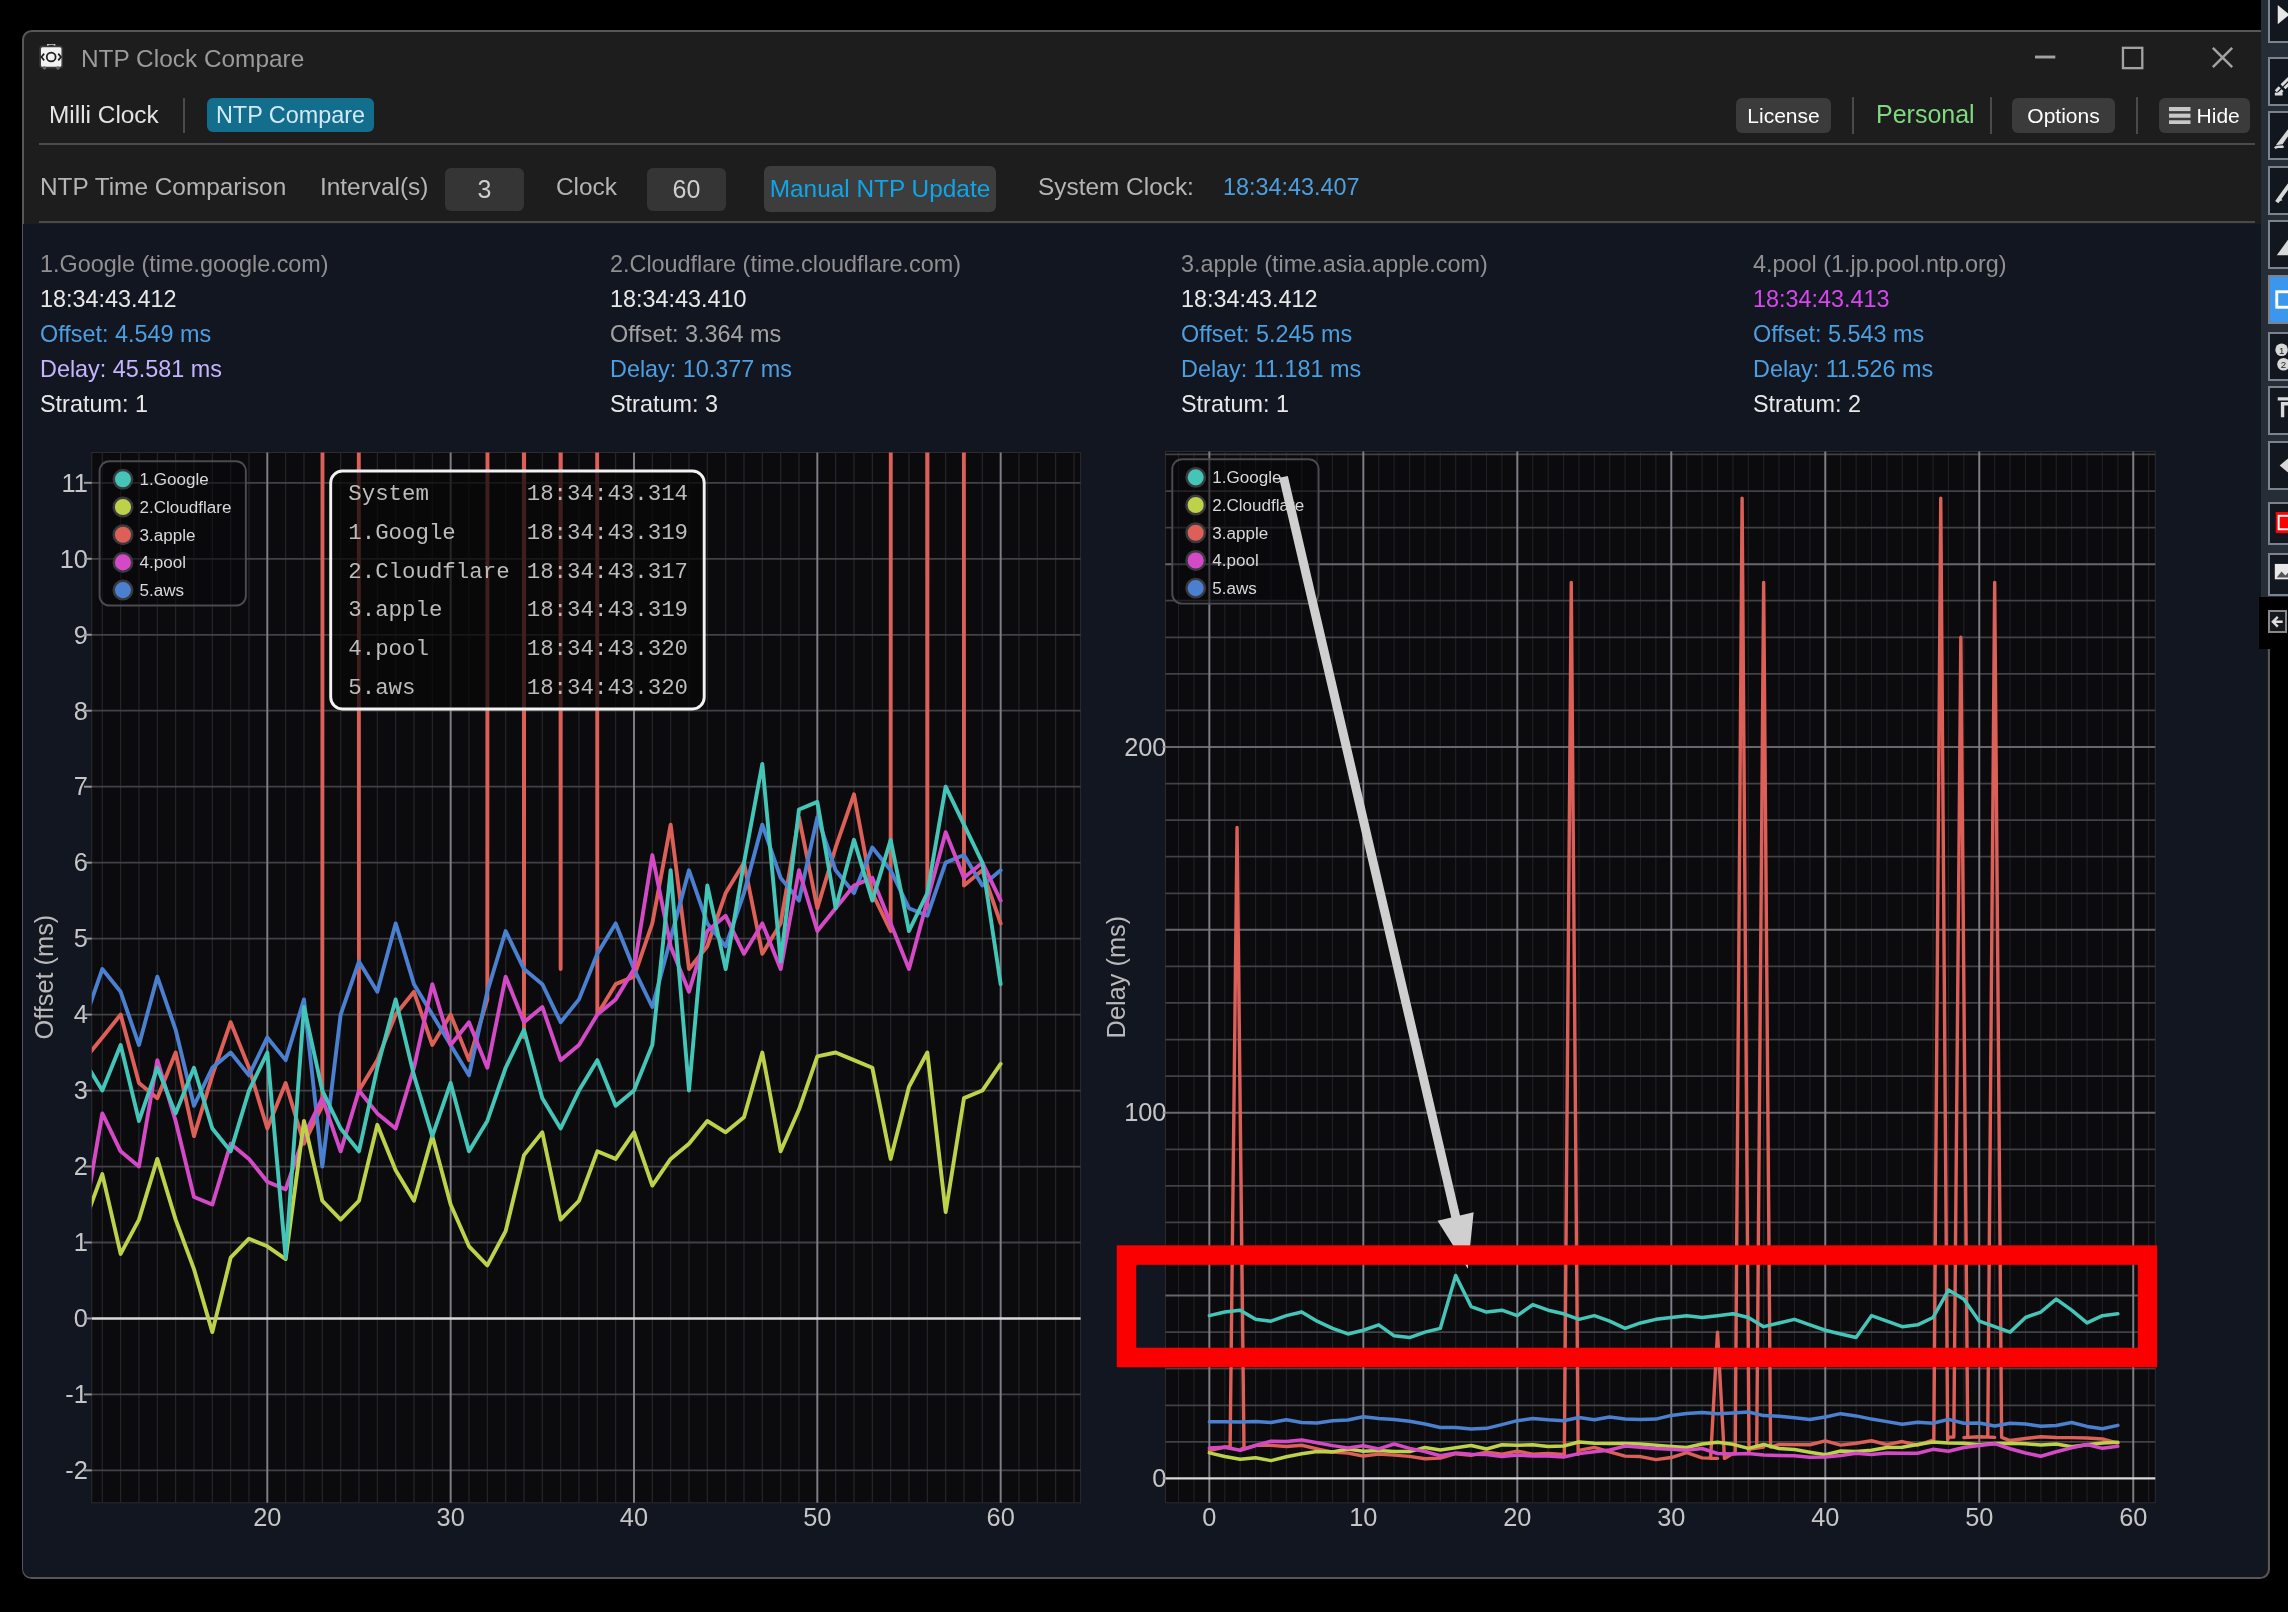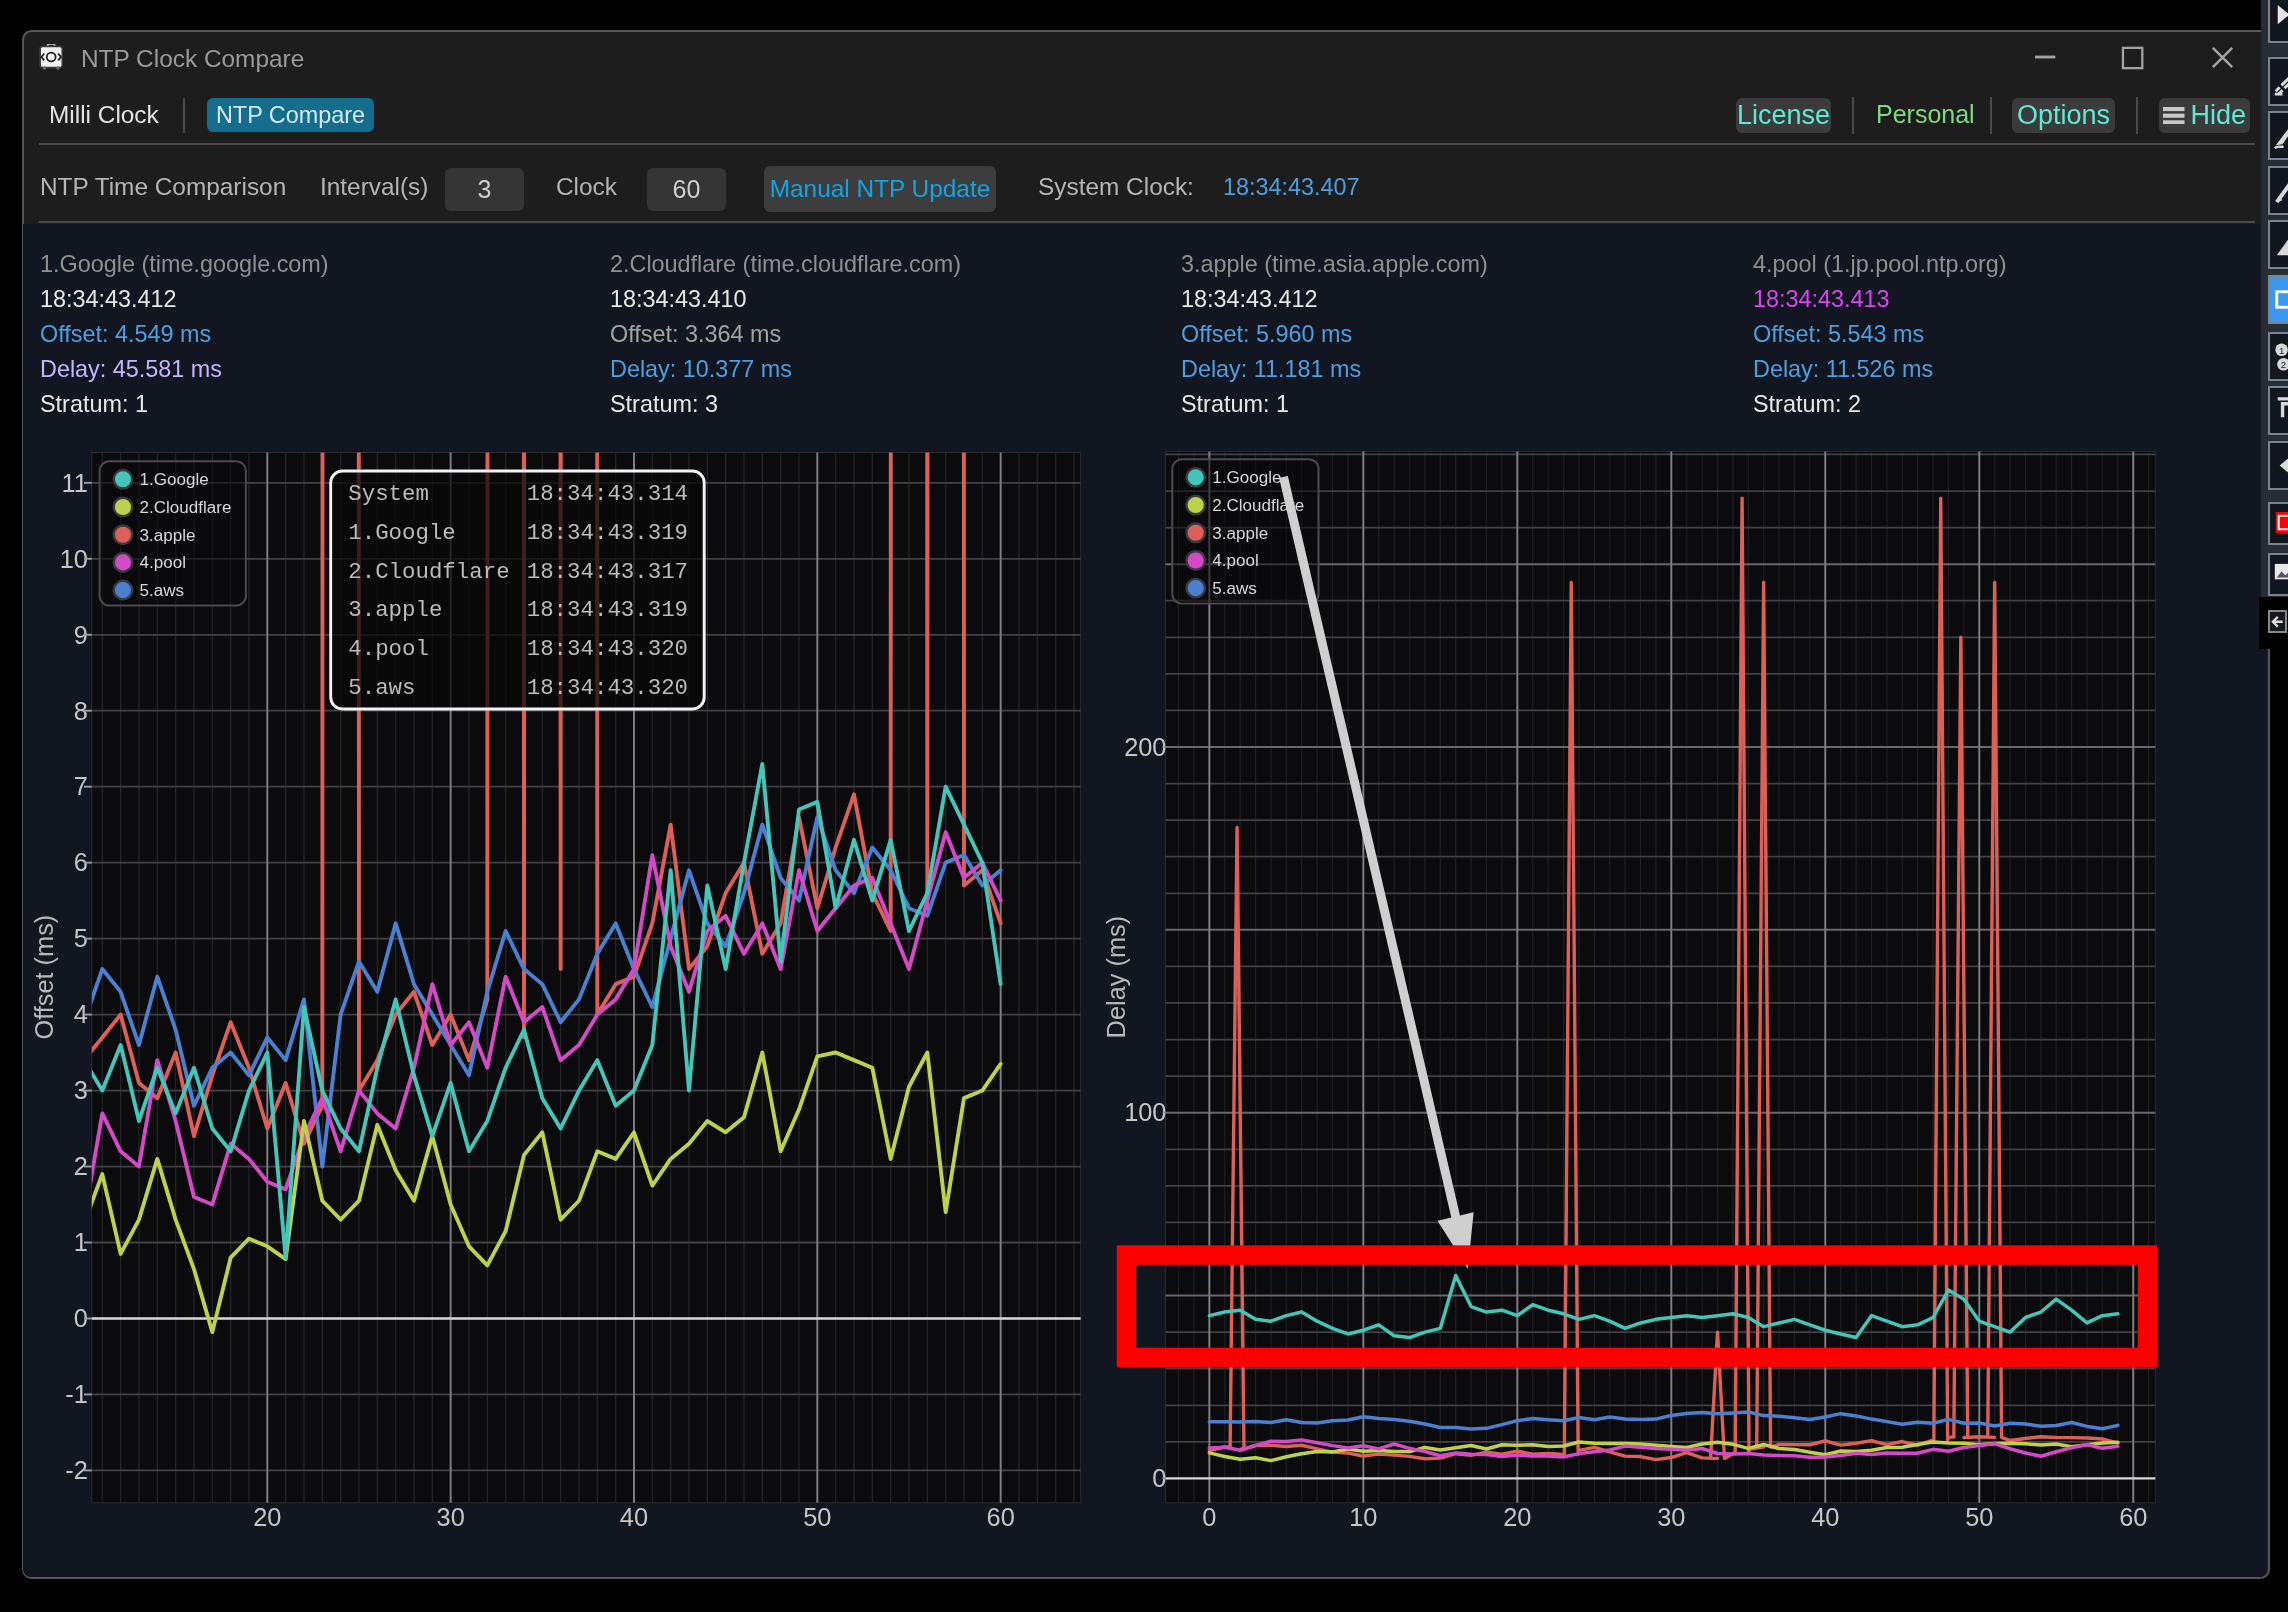--- a/index.html
+++ b/index.html
@@ -1,19 +1,19 @@
 <!DOCTYPE html>
 <html><head><meta charset="utf-8">
 <style>
   html,body{margin:0;padding:0;background:#000;width:2289px;height:1612px;overflow:hidden}
   *{box-sizing:border-box}
   body{font-family:"Liberation Sans",sans-serif;position:relative}
   .abs{position:absolute}
-  .btn{position:absolute;background:#3b3b3b;border-radius:5.9px;color:#5eead4;
-       display:flex;align-items:center;justify-content:center;font-size:27px}
+  .btn{position:absolute;background:#3b3b3b;border-radius:5.9px;color:#ffffff;
+       display:flex;align-items:center;justify-content:center;font-size:21px}
   .vsep{position:absolute;width:2px;background:#4a4a4a}
 </style></head>
 <body>
 
 <div class="abs" style="left:21.5px;top:30px;width:2248px;height:1549px;background:#1d1d1d;
      border:2px solid #575757;border-radius:9.8px"></div>
 
 <div class="abs" style="left:23.4px;top:224px;width:2244px;height:1353px;background:#121621;
      border-radius:0 0 7.8px 7.8px"></div>
 
@@ -71,21 +71,21 @@
 <div class="abs" style="left:610px;top:247px;font-size:23.4px;line-height:35px">
   <div style="color:#909090">2.Cloudflare (time.cloudflare.com)</div>
   <div style="color:#e8e8e8">18:34:43.410</div>
   <div style="color:#a3a3a3">Offset: 3.364 ms</div>
   <div style="color:#4d9fe0">Delay: 10.377 ms</div>
   <div style="color:#e8e8e8">Stratum: 3</div>
 </div>
 <div class="abs" style="left:1181px;top:247px;font-size:23.4px;line-height:35px">
   <div style="color:#909090">3.apple (time.asia.apple.com)</div>
   <div style="color:#e8e8e8">18:34:43.412</div>
-  <div style="color:#4d9fe0">Offset: 5.960 ms</div>
+  <div style="color:#4d9fe0">Offset: 5.245 ms</div>
   <div style="color:#4d9fe0">Delay: 11.181 ms</div>
   <div style="color:#e8e8e8">Stratum: 1</div>
 </div>
 <div class="abs" style="left:1753px;top:247px;font-size:23.4px;line-height:35px">
   <div style="color:#909090">4.pool (1.jp.pool.ntp.org)</div>
   <div style="color:#d946ef">18:34:43.413</div>
   <div style="color:#4d9fe0">Offset: 5.543 ms</div>
   <div style="color:#4d9fe0">Delay: 11.526 ms</div>
   <div style="color:#e8e8e8">Stratum: 2</div>
 </div>

